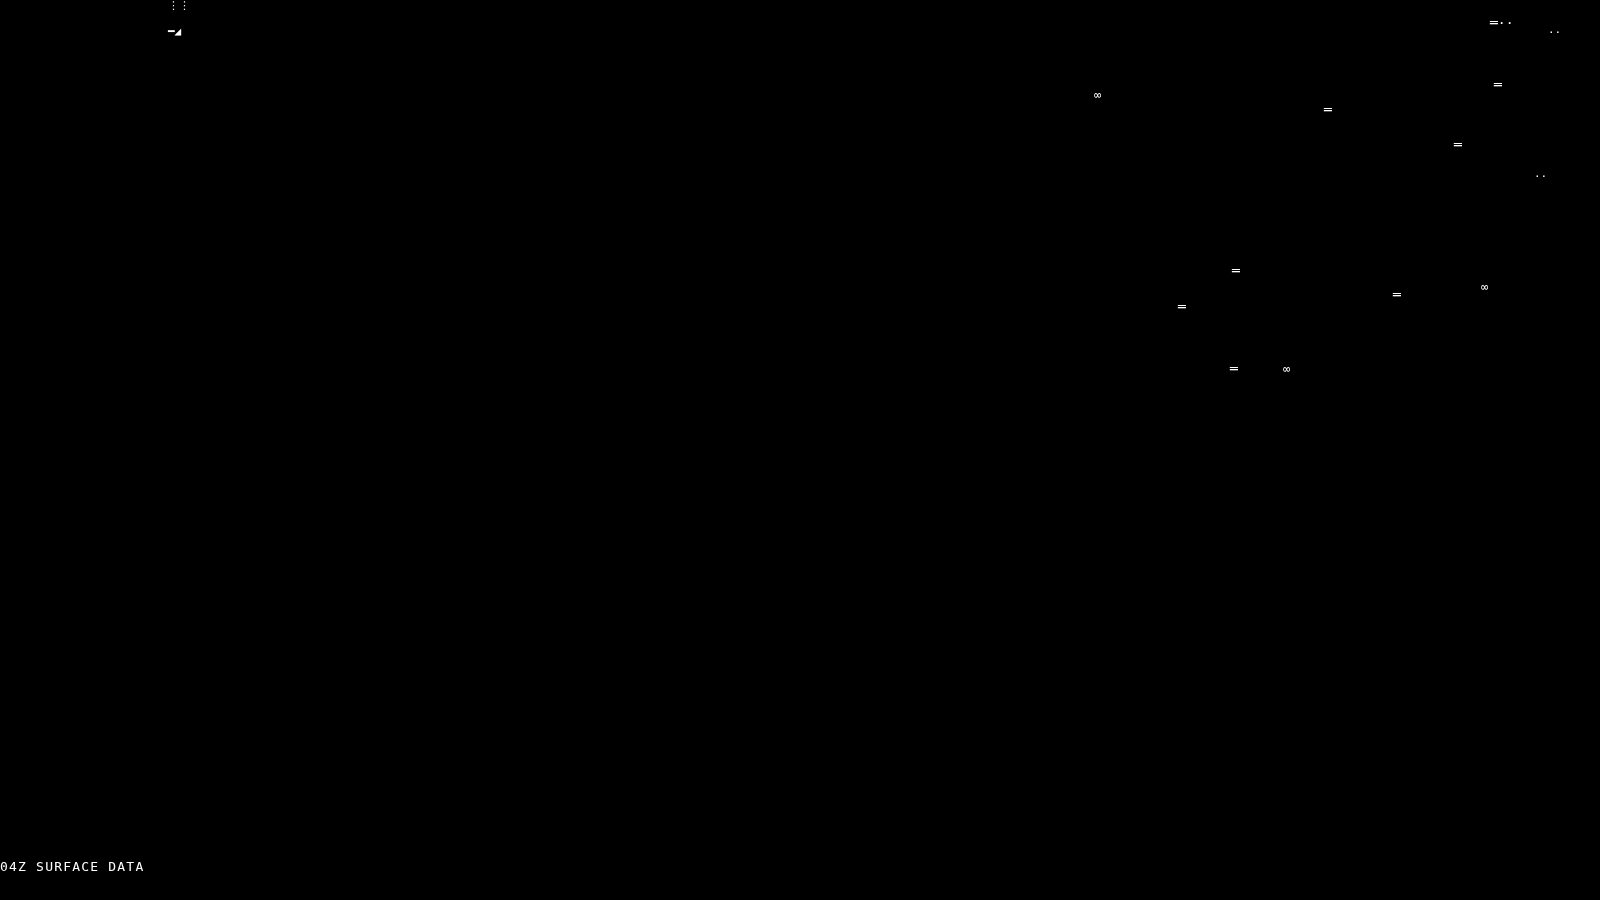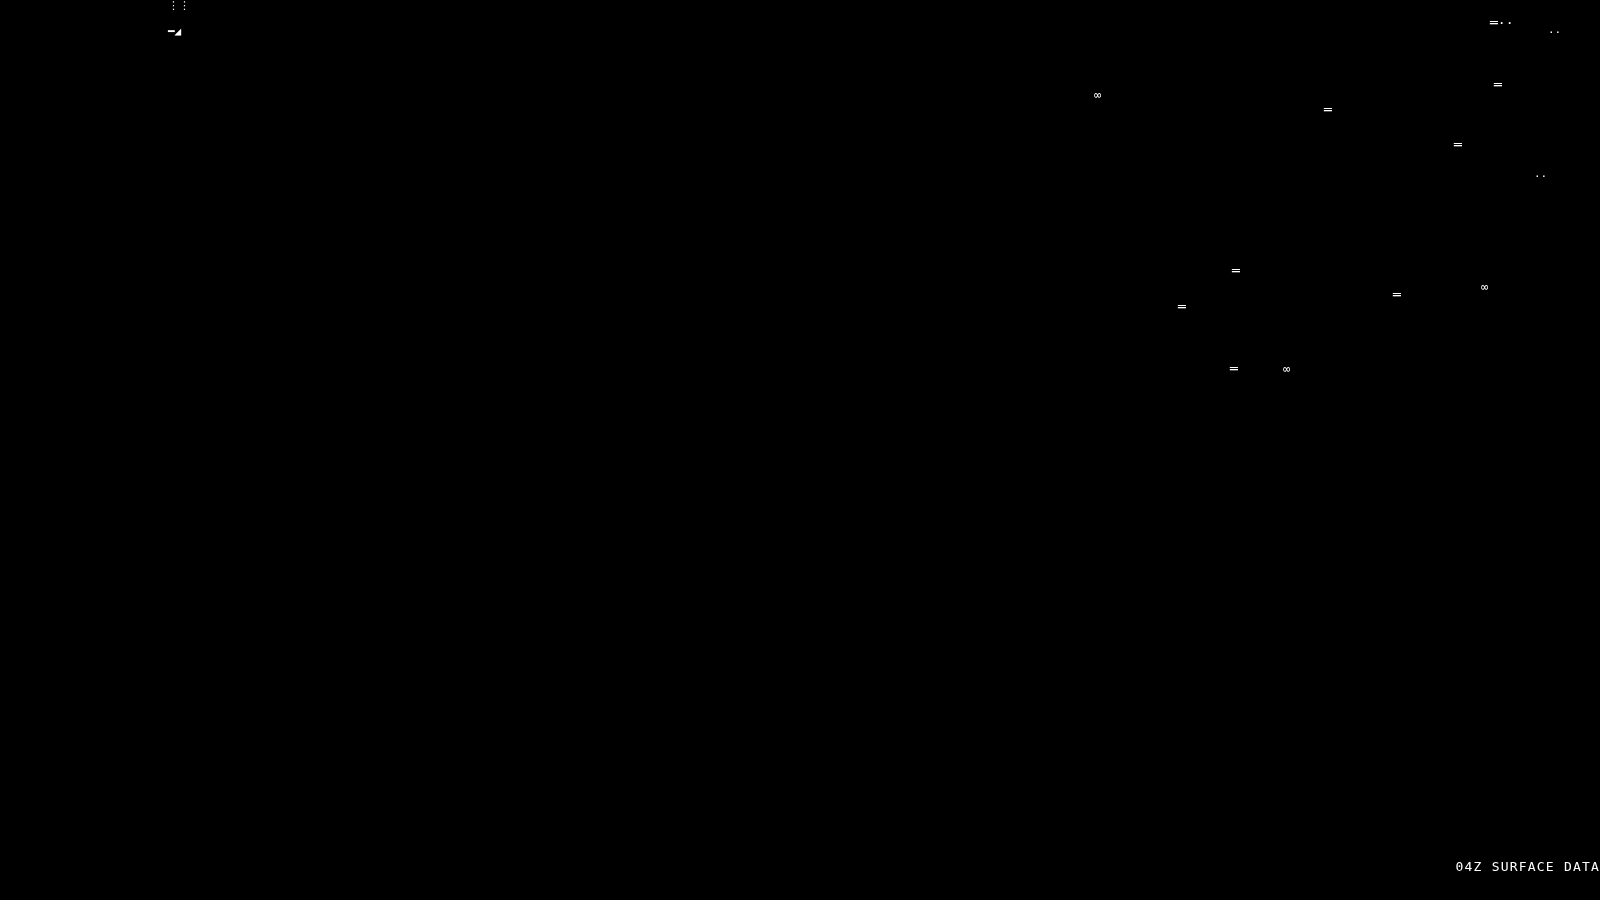--- a/index.html
+++ b/index.html
@@ -42,21 +42,21 @@
   .sym-dots {
     font-size: 11px;
   }
   .sym-station {
     font-size: 11px;
   }
   .footer-label {
     position: absolute;
     left: 0;
     width: 1600px;
-    text-align: right;
+    text-align: left;
     color: #ffffff;
     font-family: "DejaVu Sans Mono", monospace;
     font-size: 13px;
     letter-spacing: 1.2px;
   }
 </style>
 </head>
 <body>
 
 <div id="stage">

